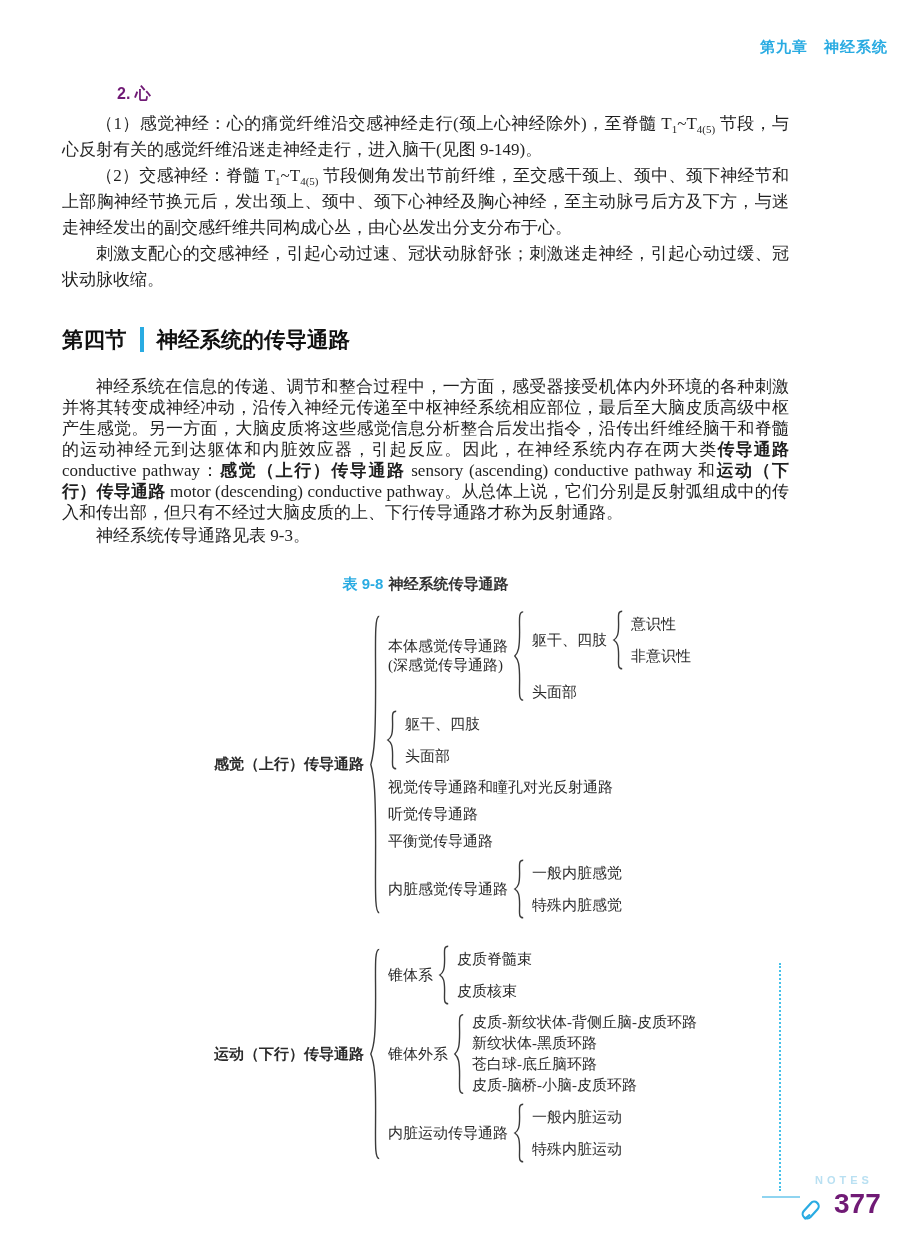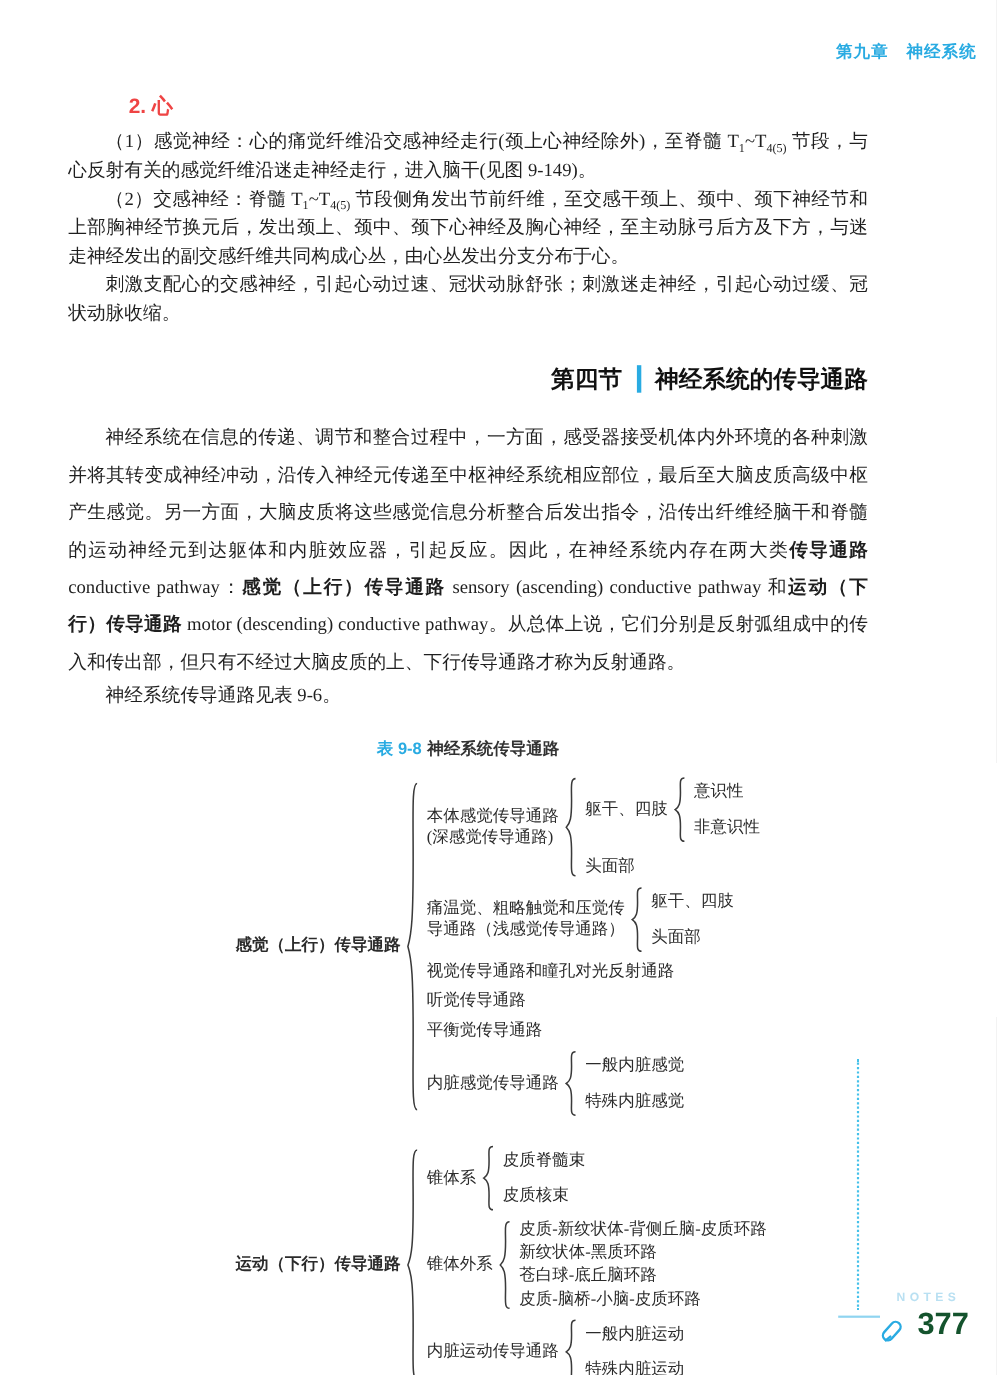--- a/index.html
+++ b/index.html
@@ -2,30 +2,30 @@
 <html><head>
 <meta charset="utf-8">
 <style>
   html,body{margin:0;padding:0;background:#e8e8e8;}
   .page{position:relative;width:906px;height:1250px;background:#ffffff;overflow:hidden;
         font-family:"Liberation Serif","DejaVu Serif",serif;color:#1f1f1f;}
   .running-head{position:absolute;top:38px;right:18px;font-family:"Liberation Sans","DejaVu Sans",sans-serif;
         font-weight:bold;font-size:15px;color:#29abe2;letter-spacing:1px;}
   .body-col{position:absolute;left:62px;top:84px;width:727px;}
   .h-num{margin:0 0 6px 55px;font-family:"Liberation Sans","DejaVu Sans",sans-serif;
-        font-weight:bold;font-size:19px;color:#ef4444;}
+        font-weight:bold;font-size:16px;color:#701a75;}
   .para{margin:0;font-size:17px;line-height:26px;text-align:justify;text-indent:2em;}
   .para .b{font-family:"Liberation Sans","DejaVu Sans",sans-serif;font-weight:bold;}
   .para .en{font-family:"Liberation Serif","DejaVu Serif",serif;}
   .para sub{font-size:11px;line-height:0;}
-  .section-title{display:flex;justify-content:flex-end;align-items:center;gap:13px;
+  .section-title{display:flex;justify-content:flex-start;align-items:center;gap:13px;
         margin:32px 0 22px 0;font-family:"Liberation Sans","DejaVu Sans",sans-serif;
         font-weight:bold;font-size:21.5px;color:#111;}
   .vbar{width:4px;height:25px;background:#29abe2;}
-  .intro{line-height:34px;}
+  .intro{line-height:21px;}
   .caption{display:flex;justify-content:center;gap:5px;margin-top:26px;
         font-family:"Liberation Sans","DejaVu Sans",sans-serif;font-weight:bold;font-size:15px;color:#333;}
   .cap-num{color:#29abe2;}
   
   .tree{margin:16px 0 0 150px;display:flex;flex-direction:column;gap:26px;
         font-size:15px;line-height:19px;color:#2b2b2b;}
   .tnode{display:flex;align-items:center;}
   .tlabel{white-space:pre-line;padding:0 5px 0 2px;}
   .tlabel.b{font-weight:bold;}
   .brace{align-self:stretch;width:12px;flex:0 0 12px;display:flex;}
@@ -33,21 +33,21 @@
   .tkids{display:flex;flex-direction:column;justify-content:center;gap:8px;padding-left:5px;}
   .tkids.pair{gap:13px;}
   .tkids.tight{gap:2px;}
   
   .dotted-line{position:absolute;left:779px;top:963px;height:228px;border-left:2px dotted #45c1ea;}
   .notes{position:absolute;left:789px;top:1174px;font-family:"Liberation Sans","DejaVu Sans",sans-serif;
         font-weight:bold;font-size:11px;letter-spacing:4px;color:#b9e0f2;padding-left:26px;}
   .notes-tick{position:absolute;left:762px;top:1196px;width:38px;height:2px;background:#8fd4f0;}
   .pen{position:absolute;left:797px;top:1197px;width:27px;height:27px;}
   .pageno{position:absolute;left:834px;top:1188px;font-family:"Liberation Sans","DejaVu Sans",sans-serif;
-        font-weight:bold;font-size:28px;color:#14532d;}
+        font-weight:bold;font-size:28px;color:#701a75;}
 </style>
 </head>
 <body>
 
 <div class="page">
 
   <div class="running-head">第九章　神经系统</div>
 
   <div class="body-col">
     <h3 class="h-num">2. 心</h3>
@@ -56,21 +56,21 @@
     <p class="para"><span>（2）交感神经：脊髓 </span><span class="en">T</span><sub class="en">1</sub><span class="en">~</span><span class="en">T</span><sub class="en">4(5)</sub><span> 节段侧角发出节前纤维，至交感干颈上、颈中、颈下神经节和上部胸神经节换元后，发出颈上、颈中、颈下心神经及胸心神经，至主动脉弓后方及下方，与迷走神经发出的副交感纤维共同构成心丛，由心丛发出分支分布于心。</span></p>
     <p class="para"><span>刺激支配心的交感神经，引起心动过速、冠状动脉舒张；刺激迷走神经，引起心动过缓、冠状动脉收缩。</span></p>
 
     <div class="section-title">
       <span>第四节</span>
       <span class="vbar"></span>
       <span>神经系统的传导通路</span>
     </div>
 
     <p class="para intro"><span>神经系统在信息的传递、调节和整合过程中，一方面，感受器接受机体内外环境的各种刺激并将其转变成神经冲动，沿传入神经元传递至中枢神经系统相应部位，最后至大脑皮质高级中枢产生感觉。另一方面，大脑皮质将这些感觉信息分析整合后发出指令，沿传出纤维经脑干和脊髓的运动神经元到达躯体和内脏效应器，引起反应。因此，在神经系统内存在两大类</span><span class="b">传导通路</span><span class="en"> conductive pathway</span><span>：</span><span class="b">感觉（上行）传导通路</span><span class="en"> sensory (ascending) conductive pathway </span><span>和</span><span class="b">运动（下行）传导通路</span><span class="en"> motor (descending) conductive pathway</span><span>。从总体上说，它们分别是反射弧组成中的传入和传出部，但只有不经过大脑皮质的上、下行传导通路才称为反射通路。</span></p>
-    <p class="para">神经系统传导通路见表 9-6。</p>
+    <p class="para">神经系统传导通路见表 9-3。</p>
 
     <div class="caption">
       <span class="cap-num">表 9-8</span>
       <span class="cap-title">神经系统传导通路</span>
     </div>
 
     <div class="tree">
         <div class="tnode">
           <span class="tlabel b">感觉（上行）传导通路</span>
           <span class="brace">
@@ -103,22 +103,20 @@
                       <span class="tlabel">非意识性</span>
                     </div>
                   </div>
                 </div>
                 <div class="tnode">
                   <span class="tlabel">头面部</span>
                 </div>
               </div>
             </div>
             <div class="tnode">
-              <span class="tlabel">痛温觉、粗略触觉和压觉传
-导通路（浅感觉传导通路）</span>
               <span class="brace">
                 <svg viewBox="0 0 20 100" preserveAspectRatio="none">
                   <path d="M17 2 C9 2 11 10 11 24 C11 41 9 46 3 50 C9 54 11 59 11 76 C11 90 9 98 17 98" fill="none" stroke="#3a3a3a" stroke-width="1.4" vector-effect="non-scaling-stroke"></path>
                 </svg>
               </span>
               <div class="tkids pair">
                 <div class="tnode">
                   <span class="tlabel">躯干、四肢</span>
                 </div>
                 <div class="tnode">

